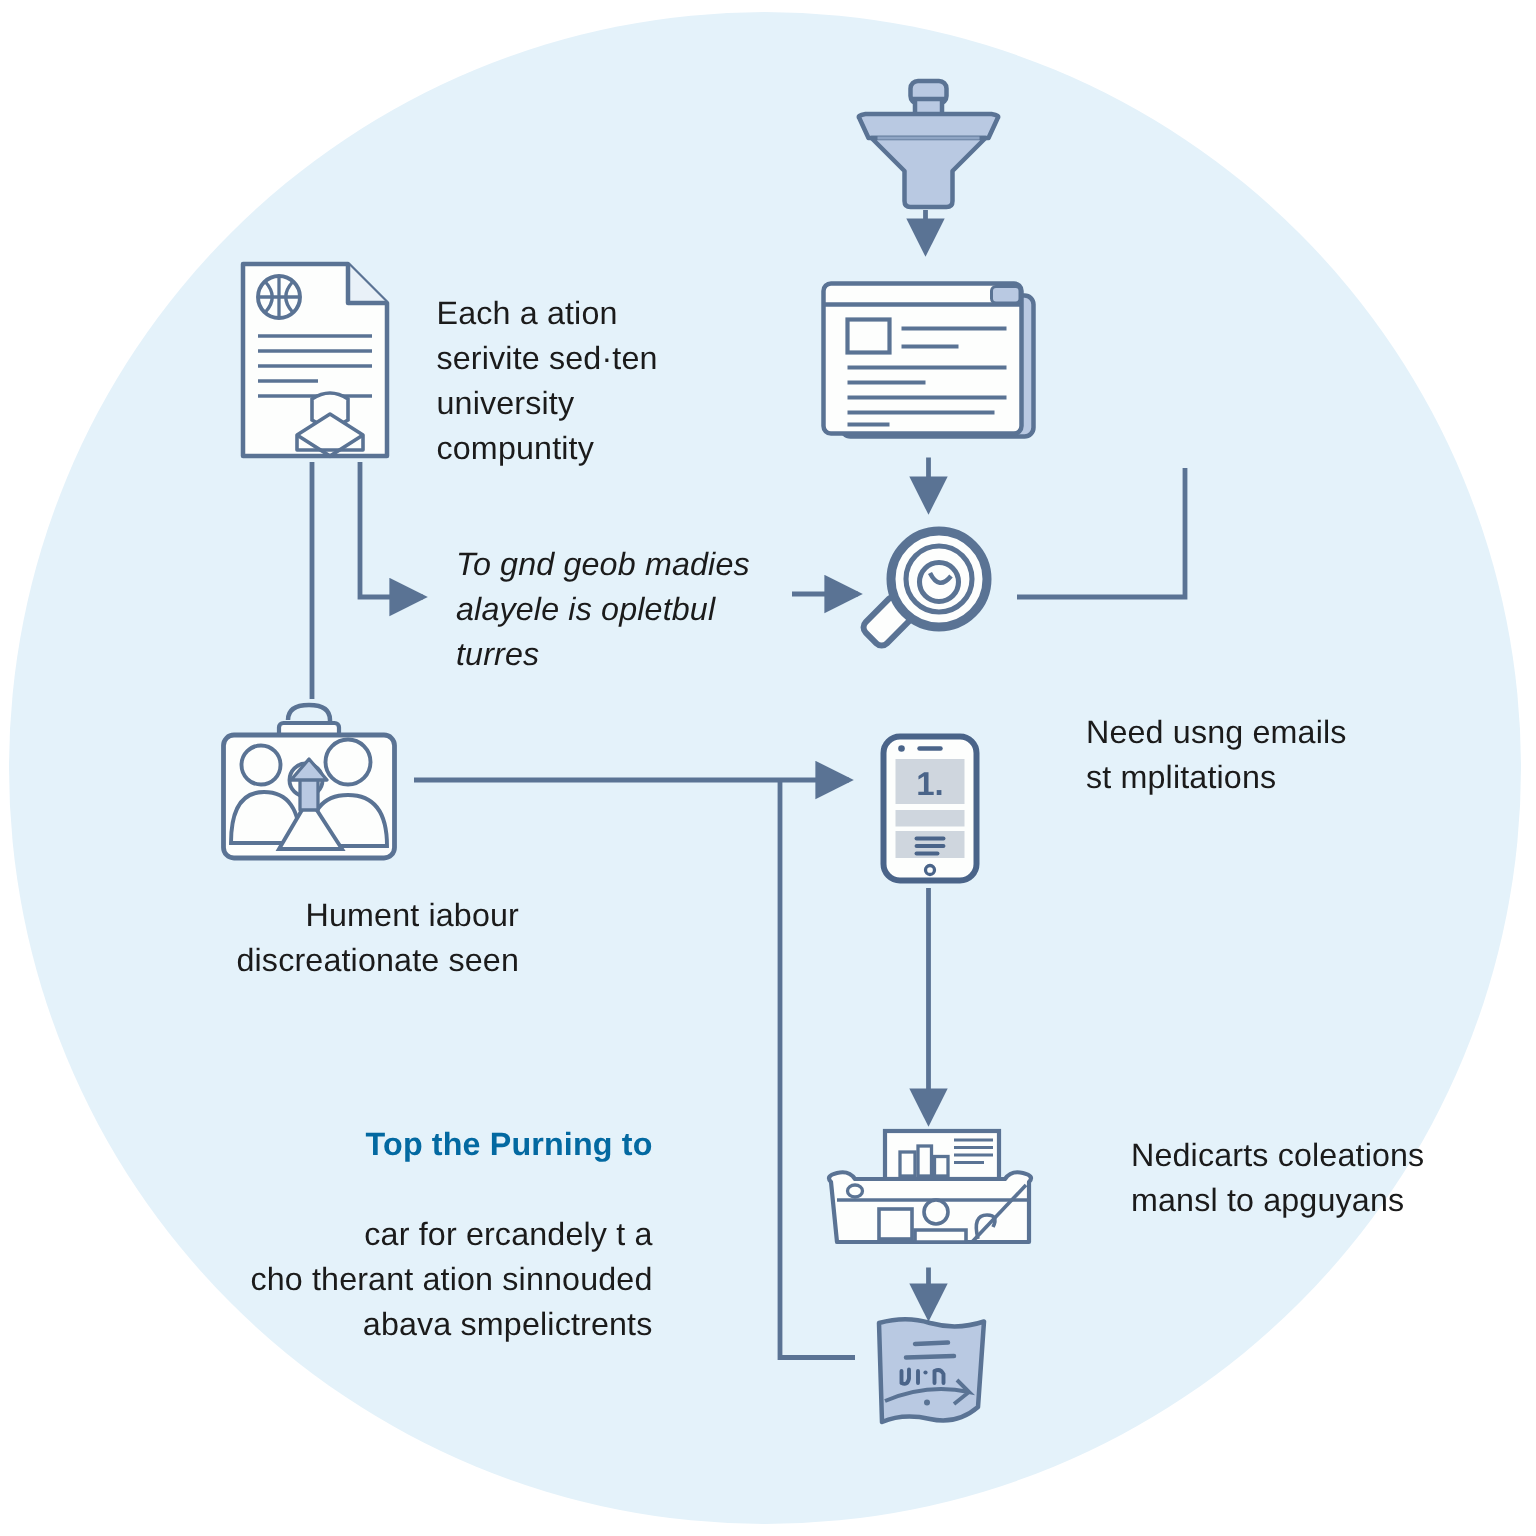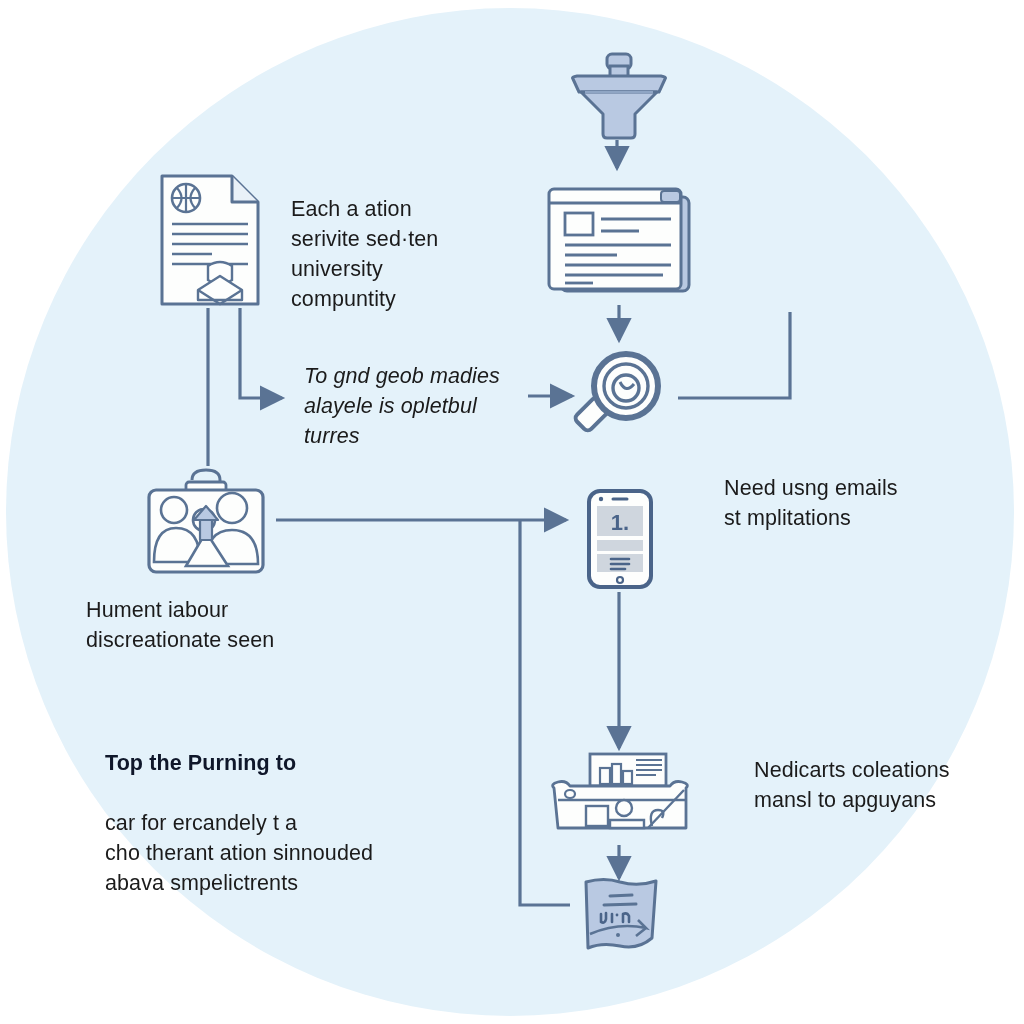--- a/index.html
+++ b/index.html
@@ -17,24 +17,24 @@
   }
   .layer{position:absolute;left:0;top:0;width:1024px;height:1024px;}
   .txt{
     position:absolute;
     color:#1b1b1b;
     font-size:21.5px;
     line-height:30px;
     letter-spacing:0.1px;
     white-space:pre-line;
   }
-  .txt.center{text-align:left;}
+  .txt.center{text-align:right;}
   .txt .hd{
     display:block;
-    color:#0f172a;
+    color:#0369a1;
     font-weight:bold;
   }
   .icon{position:absolute;}
   .icon svg{display:block;}
 </style>
 </head>
 <body>
 
 <div id="stage">
 

